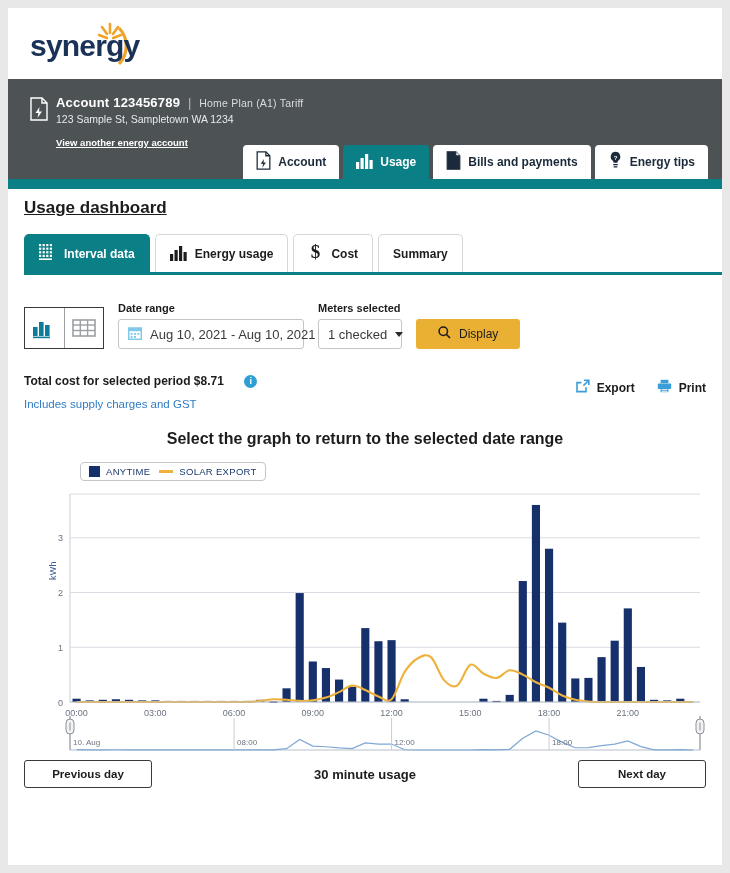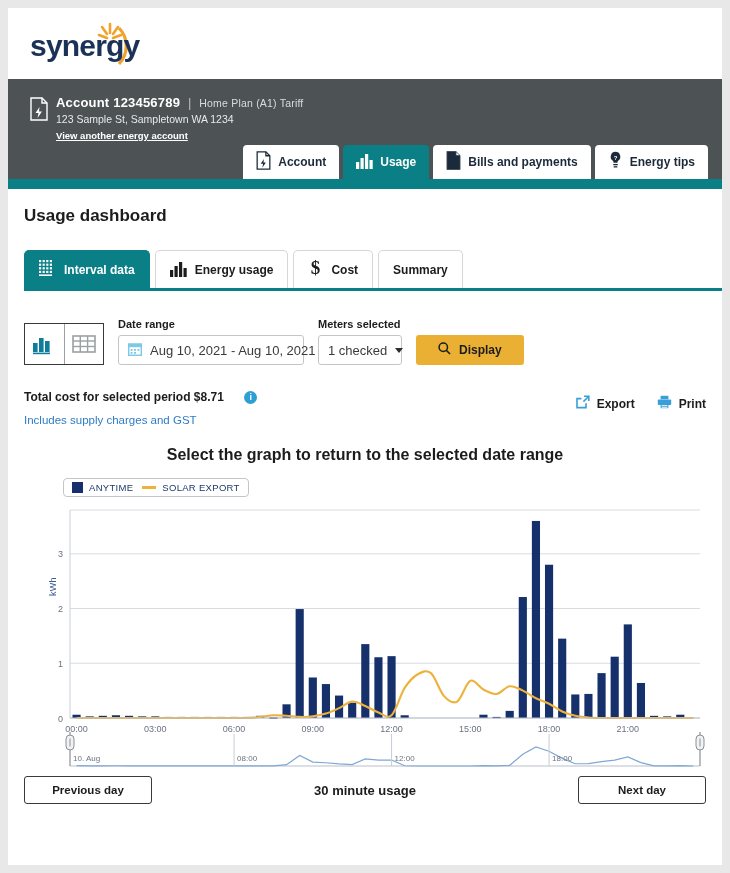--- a/index.html
+++ b/index.html
@@ -30,36 +30,36 @@
   }
   .caret { width:0;height:0;border-left:4px solid transparent;border-right:4px solid transparent;border-top:5px solid #2b2b2b; display:inline-block; }
 
   
   .darkband { position:relative; height:110px; background:#4d5355;padding-left:18px; }
   .acct-icon { position:absolute; left:22px; top:18px; width:18px; height:24px; }
   .acct-line1 { position:absolute; left:48px; top:16px; font-size:13px; color:#fff; font-weight:bold; letter-spacing:.2px;}
   .acct-line1 .sep { color:#b9bcbd; font-weight:normal; margin:0 4px; }
   .acct-line1 .tariff { font-size:10.5px; color:#d9dcdd; font-weight:normal; }
   .acct-line2 { position:absolute; left:48px; top:34px; font-size:10.5px; color:#e7e9ea; }
-  .acct-link { position:absolute; left:48px; top:51px; font-size:9.5px; color:#fff; text-decoration:underline; cursor:pointer; font-weight:bold;}
+  .acct-link { position:absolute; left:48px; top:58px; font-size:9.5px; color:#fff; text-decoration:underline; cursor:pointer; font-weight:bold;}
 
   .mainnav { position:absolute; left:0; right:0; bottom:10px; display:flex; justify-content:flex-end; padding-right:14px; gap:4px; }
   .mtab {
     background:#fff; border-radius:4px 4px 0 0; height:34px;
     display:flex; align-items:center; gap:7px; padding:0 13px;
     font-size:12px; font-weight:bold; color:#1b2a3a; cursor:pointer;
   }
   .mtab.active { background:#0a7f85; color:#fff; }
   .navunderline { position:absolute; left:0; right:0; bottom:0; height:10px; background:#0a7f85; }
 
   
   .body { position:relative; padding:0 16px; }
-  .h1 { font-size:17px; font-weight:bold; color:#1c1c1c; padding-top:17px; }
-
-  .subtabs { display:flex; align-items:center; gap:5px; margin-top:24px; position:relative; }
+  .h1 { font-size:17px; font-weight:bold; color:#1c1c1c; padding-top:9px;text-decoration:underline; }
+
+  .subtabs { display:flex; align-items:center; gap:5px; margin-top:16px; position:relative; }
   .stab {
     border:1px solid #d4d7d9; border-bottom:none; border-radius:5px 5px 0 0;
     background:#fff; height:38px; display:flex; align-items:center; gap:8px;
     padding:0 14px; font-size:12px; font-weight:bold; color:#1c1c1c; cursor:pointer;
   }
   .stab.active { background:#0a7f85; color:#fff; border-color:#0a7f85; }
   .stab-rule { position:absolute; left:0; right:-16px; bottom:-3px; height:3px; background:#0a7f85; }
 
   
   .controls { display:flex; align-items:flex-end; gap:14px; margin-top:30px; }
@@ -70,39 +70,39 @@
   .fieldgrp { display:flex; flex-direction:column; }
   .flabel { font-size:11px; font-weight:bold; color:#1c1c1c; margin-bottom:5px; }
   .fctl {
     border:1px solid #c3c6c9; border-radius:3px; background:#fff; height:30px;
     display:flex; align-items:center; gap:8px; padding:0 9px;
     font-size:13px; color:#3a3a3a; cursor:pointer; white-space:nowrap;
   }
   .btn-display {
     background:#eab033; border:none; border-radius:3px; height:30px;
     display:flex; align-items:center; gap:8px; padding:0 22px;
-    font-size:12px; font-weight:bold; color:#1c1c1c; cursor:pointer;
+    font-size:12px; font-weight:normal; color:#1c1c1c; cursor:pointer;
     font-family:"Liberation Sans", sans-serif;
   }
 
   
   .costrow { display:flex; align-items:flex-start; margin-top:22px; }
   .cost-main { font-size:12px; font-weight:bold; color:#1c1c1c; }
   .info-dot { display:inline-block; width:13px; height:13px; border-radius:50%; background:#2e9fd4;
               color:#fff; font-size:9px; font-weight:bold; text-align:center; line-height:13px; margin-left:16px; vertical-align:1px; cursor:pointer;}
   .cost-sub { font-size:11.5px; color:#2e7cc4; margin-top:9px; cursor:pointer;}
   .rightacts { margin-left:auto; display:flex; gap:22px; align-items:center; padding-top:8px;}
   .ract { display:flex; align-items:center; gap:7px; font-size:12px; font-weight:bold; color:#1c1c1c; cursor:pointer;}
 
   .graphnote { text-align:center; font-size:16px; font-weight:bold; color:#1c1c1c; margin-top:20px; }
 
   
   .chartwrap { position:relative; margin-top:14px; height:290px; }
   .legend {
-    position:absolute; left:39px; top:0; border:1px solid #c3c6c9; border-radius:4px;
+    position:absolute; left:56px; top:0; border:1px solid #c3c6c9; border-radius:4px;
     background:#fff; height:19px; display:flex; align-items:center; gap:9px; padding:0 8px;
     font-size:9.5px; color:#1b3a6b; letter-spacing:.3px;
   }
   .lg-sq { width:11px; height:11px; background:#16306b; display:inline-block; }
   .lg-ln { width:14px; height:3px; background:#eeb13b; display:inline-block; }
   .lg-item { display:flex; align-items:center; gap:6px; }
 
   .plot { position:absolute; left:0; top:28px; width:682px; height:262px; }
   .plot svg { display:block; }
   .ylabel {

